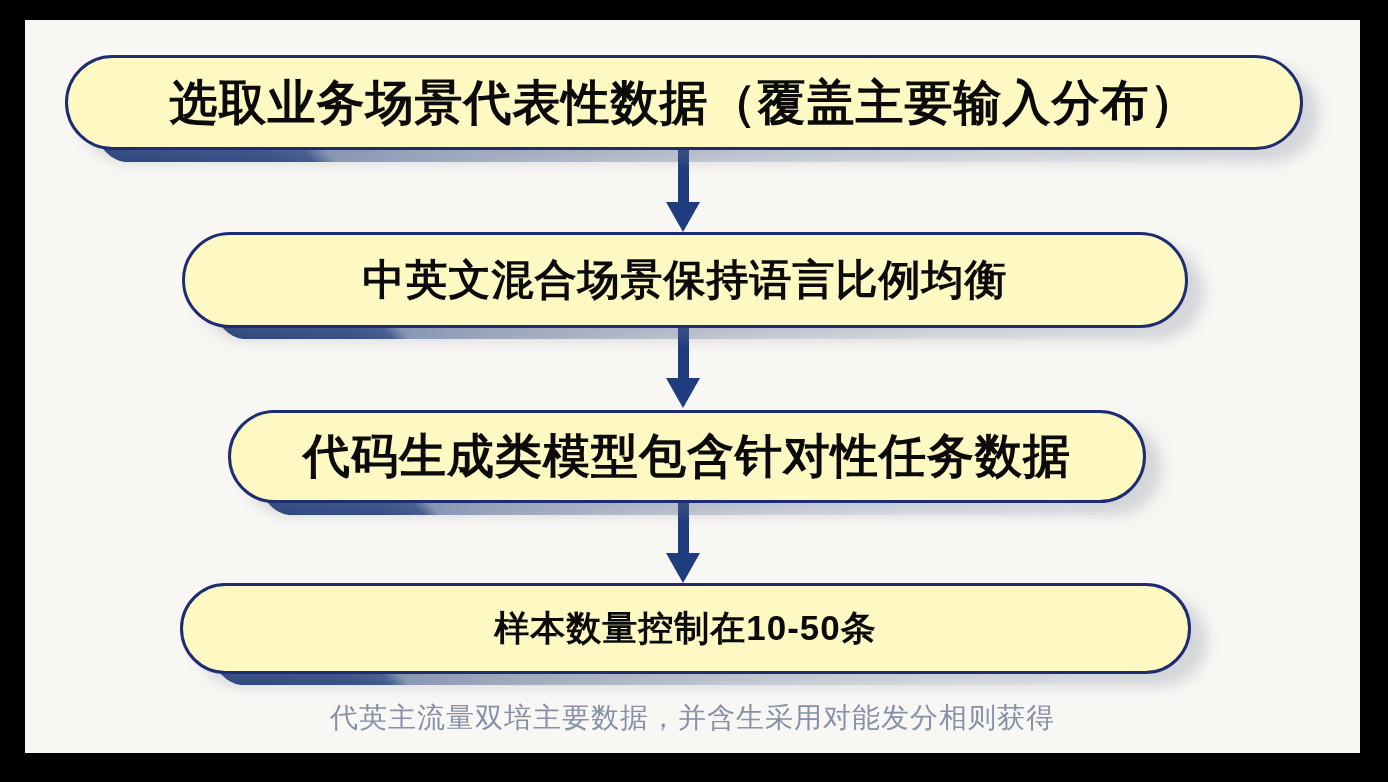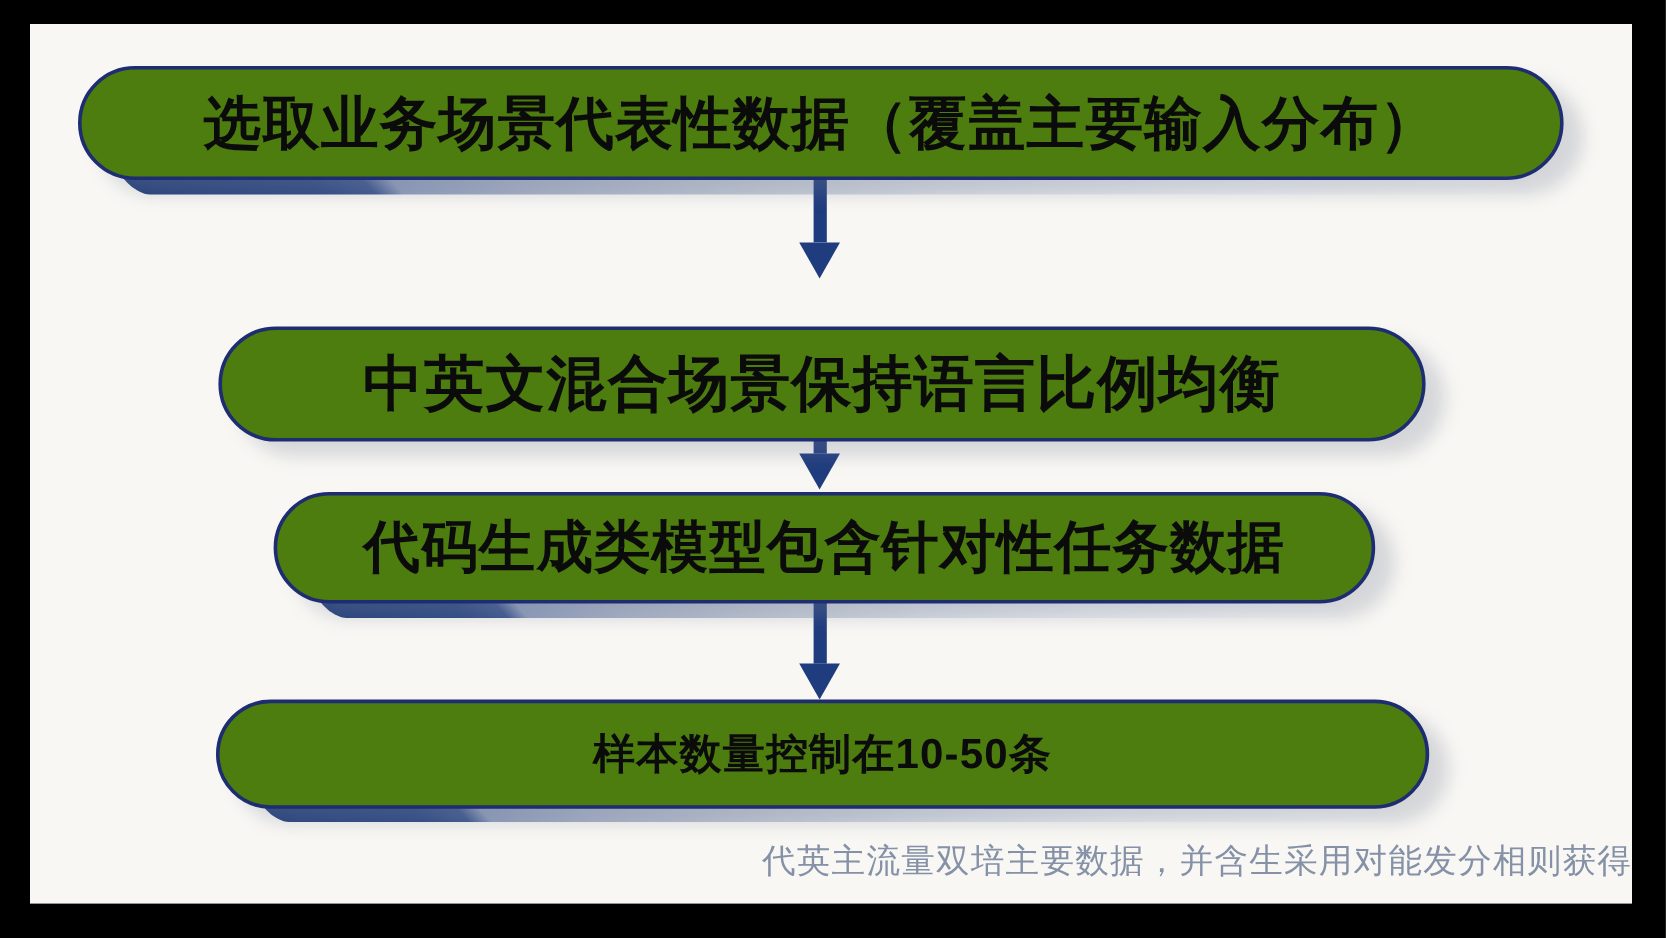--- a/index.html
+++ b/index.html
@@ -20,35 +20,35 @@
     --text-col: #0b0b0c;
   }
   .canvas {
     position: absolute;
     left: 25px; top: 20px; right: 28px; bottom: 29px;
     background: var(--canvas-bg);
     z-index: 0;
   }
   .flow-box {
     position: absolute;
-    background: #4d7c0f;
+    background: #fef9c3;
     border: 3px solid var(--navy-border);
     border-radius: 48px;
     display: flex;
     align-items: center;
     justify-content: center;
     z-index: 3;
     box-shadow: 16px 12px 14px rgba(123, 131, 146, 0.28);
     font-weight: bold;
     color: var(--text-col);
     letter-spacing: 1px;
     white-space: nowrap;
   }
   .box1 { left: 65px;  top: 55px;  width: 1232px; height: 89px; font-size: 48px; }
-  .box2 { left: 182px; top: 232px; width: 1000px; height: 90px; font-size: 50px; margin-top: 40px; }
+  .box2 { left: 182px; top: 232px; width: 1000px; height: 90px; font-size: 42px; }
   .box3 { left: 228px; top: 410px; width: 912px;  height: 87px; font-size: 47px; }
   .box4 { left: 180px; top: 583px; width: 1005px; height: 85px; font-size: 35px; }
 
   .ribbon {
     position: absolute;
     height: 21px;
     z-index: 1;
     transform: skewX(42deg);
     transform-origin: left top;
     background: linear-gradient(90deg,
@@ -84,21 +84,21 @@
   }
   .arrow1 { left: 666px; top: 150px; }
   .arrow2 { left: 666px; top: 326px; }
   .arrow3 { left: 666px; top: 501px; }
 
   .footer-note {
     position: absolute;
     left: 25px;
     width: 1335px;
     top: 699px;
-    text-align: right;
+    text-align: center;
     font-size: 28px;
     letter-spacing: 1px;
     color: var(--footer-col);
     z-index: 2;
   }
 </style>
 </head>
 <body>
 
 <div class="canvas"></div>

